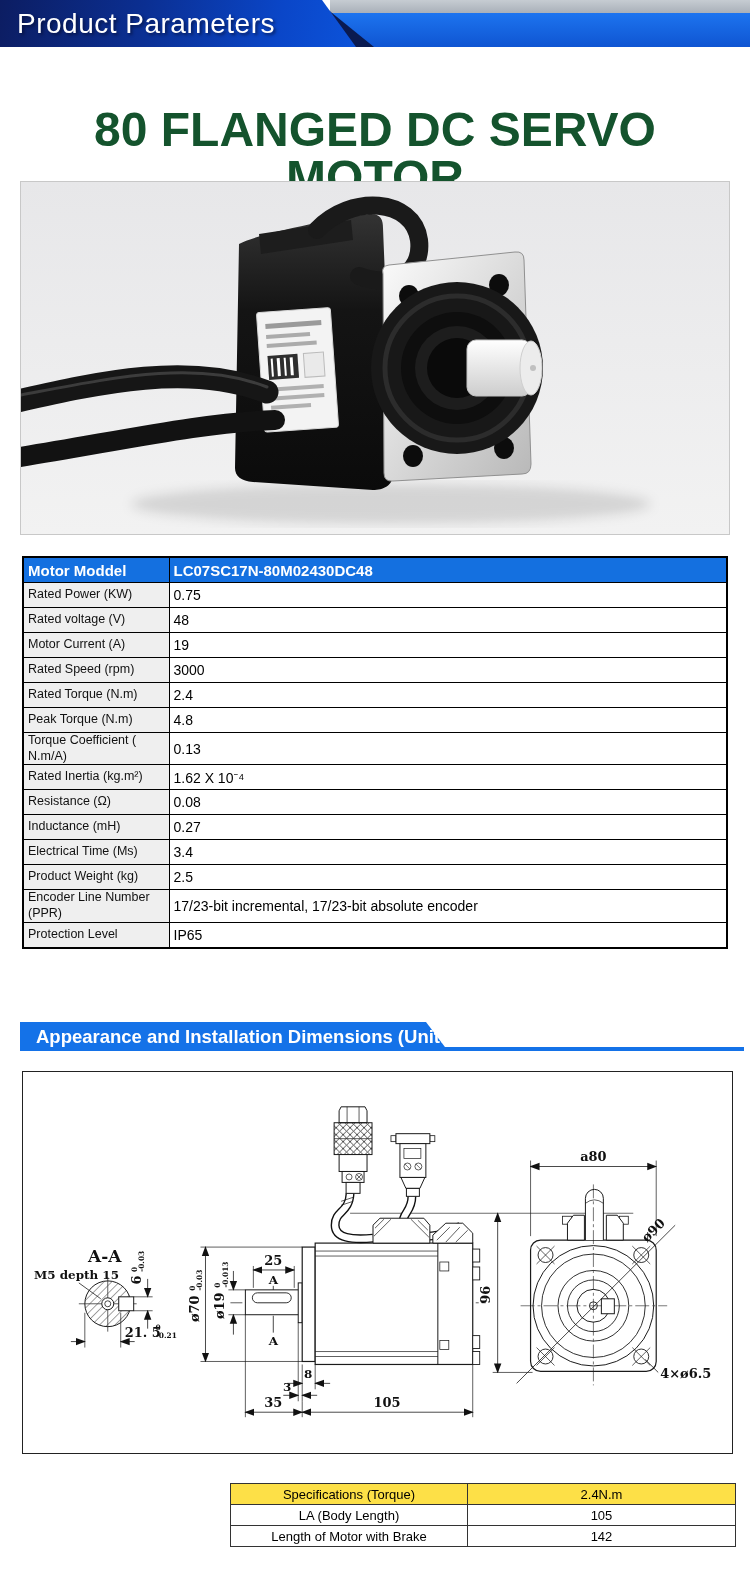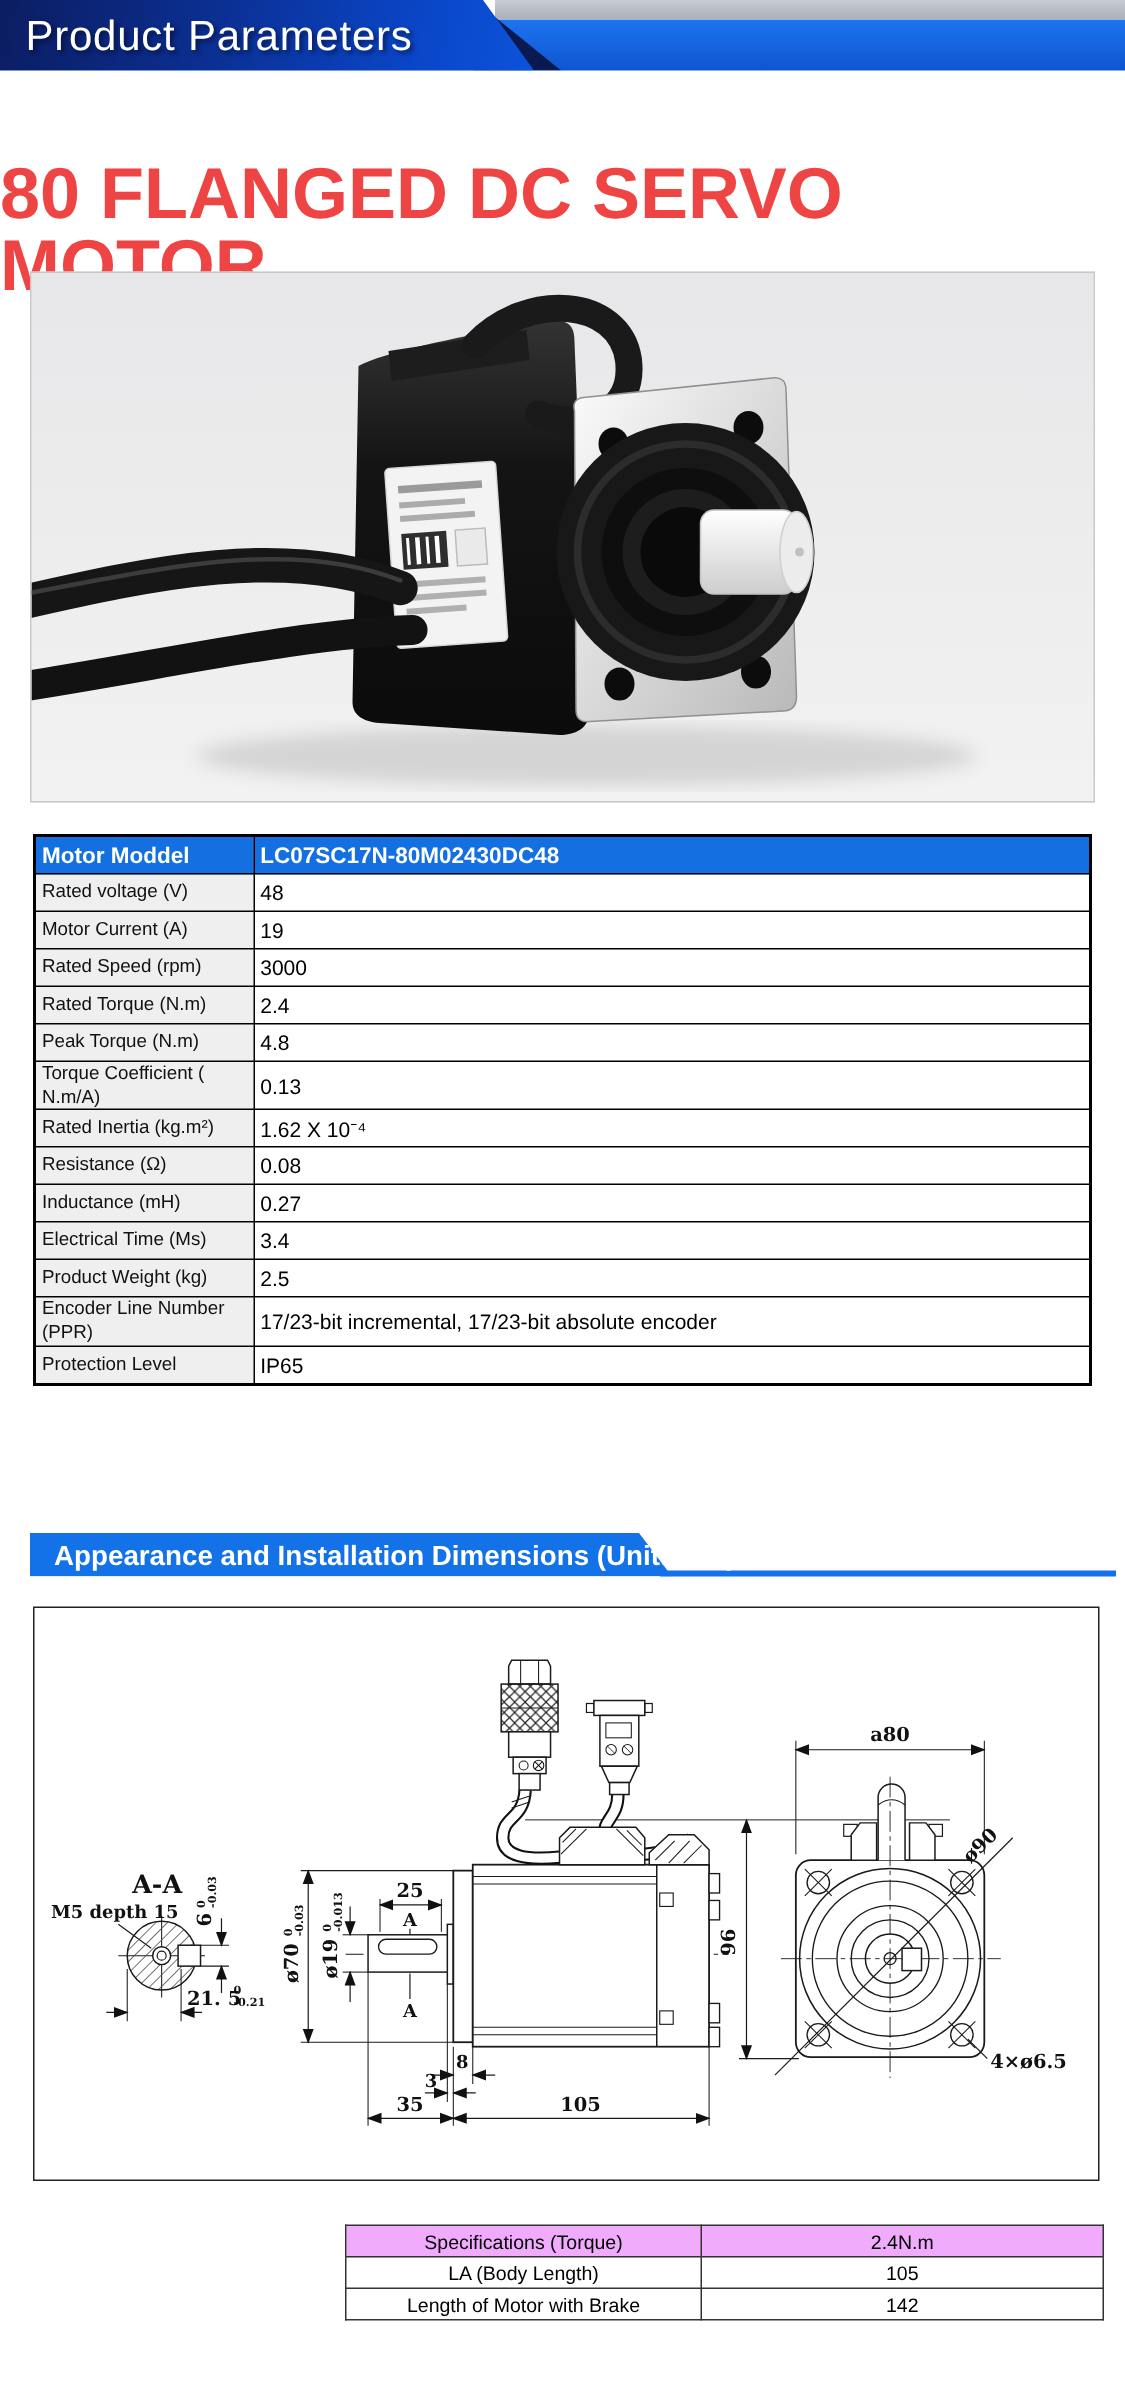--- a/index.html
+++ b/index.html
@@ -14,22 +14,22 @@
            background:linear-gradient(180deg,#c6ccd2,#a9b0b9)}
   .b1-wedge{position:absolute;left:0;top:0;width:374px;height:47px;background:#0a1a50;
             clip-path:polygon(316px 0,374px 100%,316px 100%)}
   .b1-main{position:absolute;left:0;top:0;width:356px;height:47px;box-sizing:border-box;
            background:linear-gradient(100deg,#0c1d62 0%,#0b2f92 40%,#0a46c8 78%,#0c53da 100%);
            clip-path:polygon(0 0,322px 0,356px 100%,0 100%);
            color:#fff;font-weight:400;font-size:28px;line-height:47px;padding-left:17px;
            text-shadow:2px 2px 3px rgba(5,10,40,.6);letter-spacing:.5px}
 
   
-  .title{position:absolute;left:0;top:106px;width:750px;margin:0;
-         font-size:48px;line-height:1;font-weight:700;color:#ef4444}
+  .title{position:absolute;left:0;top:106px;width:750px;margin:0;text-align:center;
+         font-size:48px;line-height:1;font-weight:700;color:#14532d}
 
   
   .photo{position:absolute;left:20px;top:181px;width:710px;height:354px;
          border:1px solid #c8c8c8;box-sizing:border-box;background:#ebebed;overflow:hidden}
   .photo svg{display:block;width:100%;height:100%}
 
   
   .spec{position:absolute;left:22px;top:556px;width:706px;border-collapse:collapse;
         table-layout:fixed;border:2px solid #000}
   .spec th,.spec td{border:1px solid #000;padding:0 4px;text-align:left;vertical-align:middle}
@@ -51,21 +51,21 @@
   
   .draw{position:absolute;left:22px;top:1071px;width:711px;height:383px;box-sizing:border-box;
         border:1.2px solid #222;background:#fff}
   .draw svg{display:block;width:100%;height:100%}
   .dtxt{font-family:"DejaVu Serif","Liberation Serif",serif;font-weight:700;fill:#111}
 
   
   .dimtab{position:absolute;left:230px;top:1483px;width:506px;border-collapse:collapse;
           table-layout:fixed;border:1.5px solid #222;font-size:13px;text-align:center}
   .dimtab td{border:1px solid #333;height:20px;background:#fff;padding:0 3px}
-  .dimtab tr.hdr td{background:#f0abfc}
+  .dimtab tr.hdr td{background:#fde047}
   .dimtab col.c1{width:237px}
 </style>
 </head>
 <body>
 
 <header class="banner1">
   <div class="b1-bar"></div>
   <div class="b1-gray"></div>
   <div class="b1-wedge"></div>
   <div class="b1-main">
@@ -158,20 +158,24 @@
       <col>
     </colgroup>
   <thead>
     <tr>
       <th>Motor Moddel</th>
       <th>LC07SC17N-80M02430DC48</th>
     </tr>
   </thead>
   <tbody>
       <tr>
+        <td class="lbl">Rated Power (KW)</td>
+        <td class="val">0.75</td>
+      </tr>
+      <tr>
         <td class="lbl">Rated voltage (V)</td>
         <td class="val">48</td>
       </tr>
       <tr>
         <td class="lbl">Motor Current (A)</td>
         <td class="val">19</td>
       </tr>
       <tr>
         <td class="lbl">Rated Speed (rpm)</td>
         <td class="val">3000</td>

